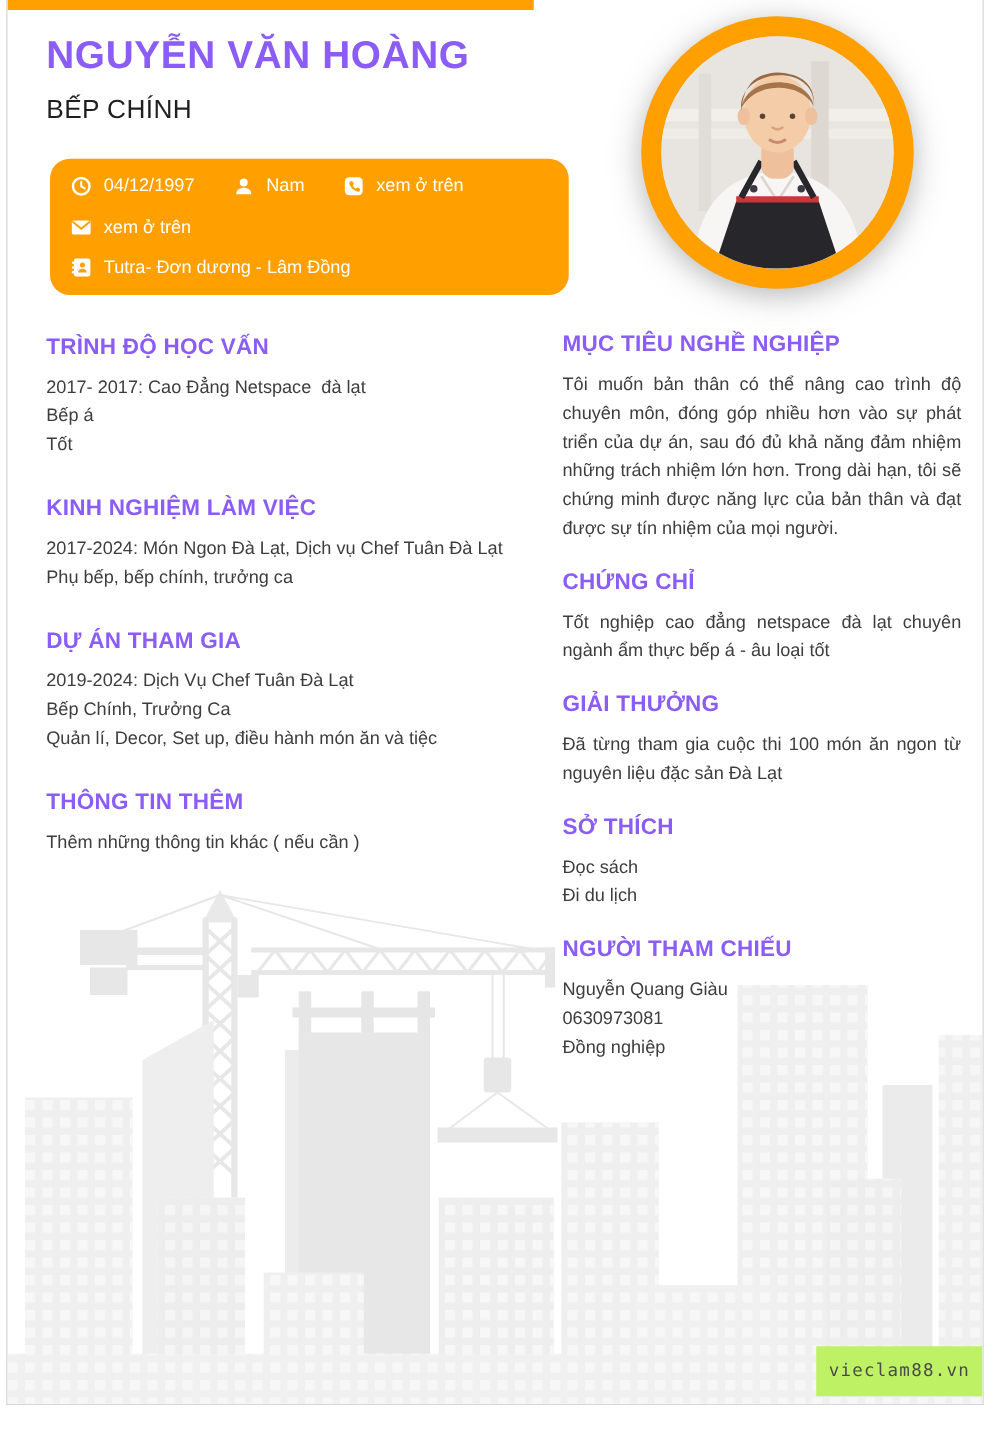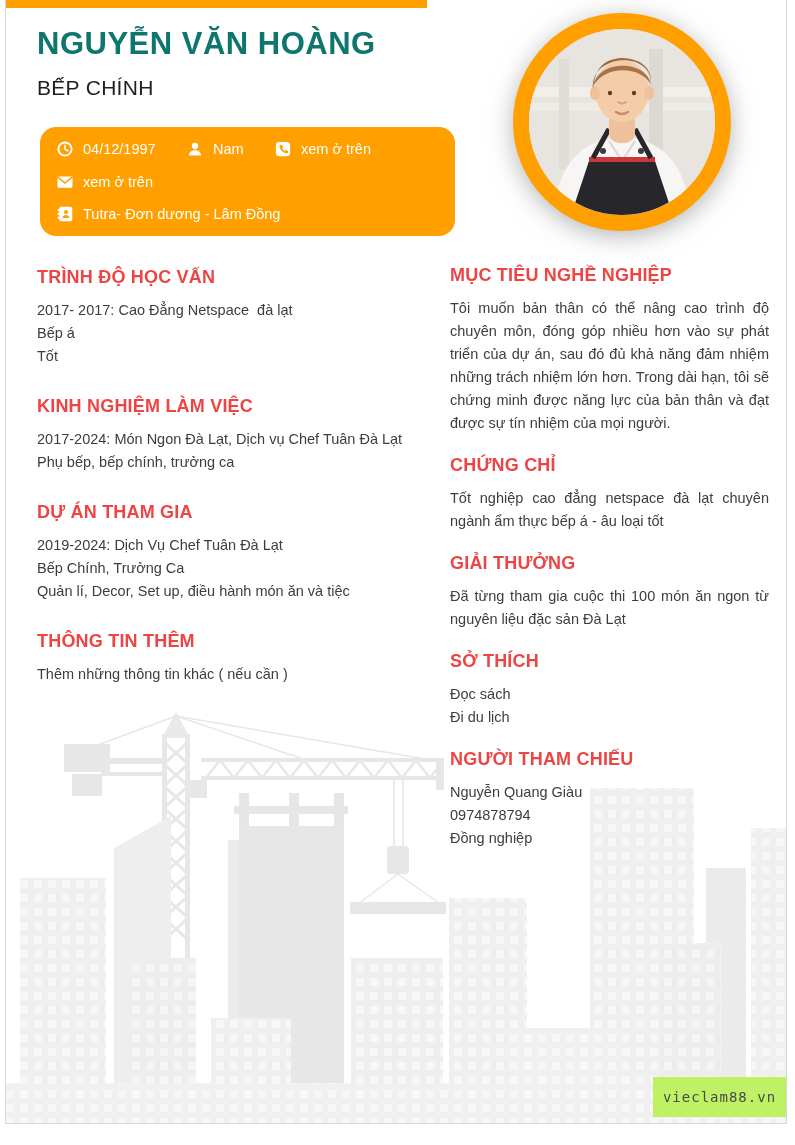--- a/index.html
+++ b/index.html
@@ -9,21 +9,21 @@
     -webkit-font-smoothing:antialiased;
   }
   .sheet{
     position:absolute;left:5px;top:0;width:780px;height:1123px;
     background:#fff;border:1px solid #d8d8d8;border-top:none;overflow:hidden;
   }
   .topbar{position:absolute;left:0;top:0;width:421px;height:8px;background:#FFA000;}
   
   .watermark{position:absolute;left:0;bottom:0;width:780px;height:425px;pointer-events:none;}
   
-  .name{position:absolute;left:31px;top:26px;font-size:31px;font-weight:bold;color:#0f766e;letter-spacing:.5px;white-space:nowrap;}
+  .name{position:absolute;left:31px;top:26px;font-size:31px;font-weight:bold;color:#8b5cf6;letter-spacing:.5px;white-space:nowrap;}
   .jobtitle{position:absolute;left:31px;top:76px;font-size:21px;color:#1f1f1f;letter-spacing:.3px;}
   .infobox{
     position:absolute;left:34px;top:127px;width:415px;height:109px;background:#FFA000;
     border-radius:16px;color:#fff;box-sizing:border-box;padding:12px 10px 12px 16px;
     display:flex;flex-direction:column;justify-content:space-between;font-size:14.5px;
   }
   .info-row{display:flex;align-items:center;height:20px;}
   .ii{display:flex;align-items:center;gap:9px;}
   .ii .t{white-space:pre-wrap;}
   .ii-dob{width:130px;}
@@ -35,21 +35,21 @@
     position:absolute;left:507px;top:13px;width:218px;height:218px;border-radius:50%;
     background:#FFA000;box-shadow:0 5px 24px rgba(110,110,110,.5);
     display:flex;align-items:center;justify-content:center;
   }
   .photo{width:186px;height:186px;border-radius:50%;overflow:hidden;background:#e7e3de;}
   
   .col-left{position:absolute;left:31px;top:267px;width:384px;}
   .col-right{position:absolute;left:444px;top:265px;width:319px;}
   .sec{margin:0 0 28px 0;}
   .col-right .sec{margin-bottom:20px;}
-  .sec-title{font-size:18px;font-weight:bold;color:#ef4444;margin:0 0 11px 0;letter-spacing:.2px;}
+  .sec-title{font-size:18px;font-weight:bold;color:#8b5cf6;margin:0 0 11px 0;letter-spacing:.2px;}
   .t-line{font-size:14.5px;color:#3d3d3d;line-height:23px;white-space:pre-wrap;}
   .t-just{text-align:justify;white-space:normal;}
   .hang{padding-left:79px;text-indent:-79px;text-align:justify;white-space:normal;}
   
   .skill{margin-bottom:17px;}
   .skill-label{font-size:14.5px;color:#3d3d3d;line-height:16px;margin-bottom:9px;}
   .bar{height:15px;border:1px solid #FFA000;border-radius:9px;background:#fff;box-sizing:border-box;padding:2px;}
   .bar-fill{height:100%;background:#FFA000;border-radius:6px;width:0%;}
   
   .brand{
@@ -269,19 +269,19 @@
       <div class="t-line t-just">Đã từng tham gia cuộc thi 100 món ăn ngon từ nguyên liệu đặc sản Đà Lạt</div>
     </div>
     <div class="sec">
       <div class="sec-title">SỞ THÍCH</div>
       <div class="t-line">Đọc sách</div>
       <div class="t-line">Đi du lịch</div>
     </div>
     <div class="sec">
       <div class="sec-title">NGƯỜI THAM CHIẾU</div>
       <div class="t-line">Nguyễn Quang Giàu</div>
-      <div class="t-line">0974878794</div>
+      <div class="t-line">0630973081</div>
       <div class="t-line">Đồng nghiệp</div>
     </div>
   </div>
 
   <div class="brand">vieclam88.vn</div>
 </div>
 
 </body></html>

